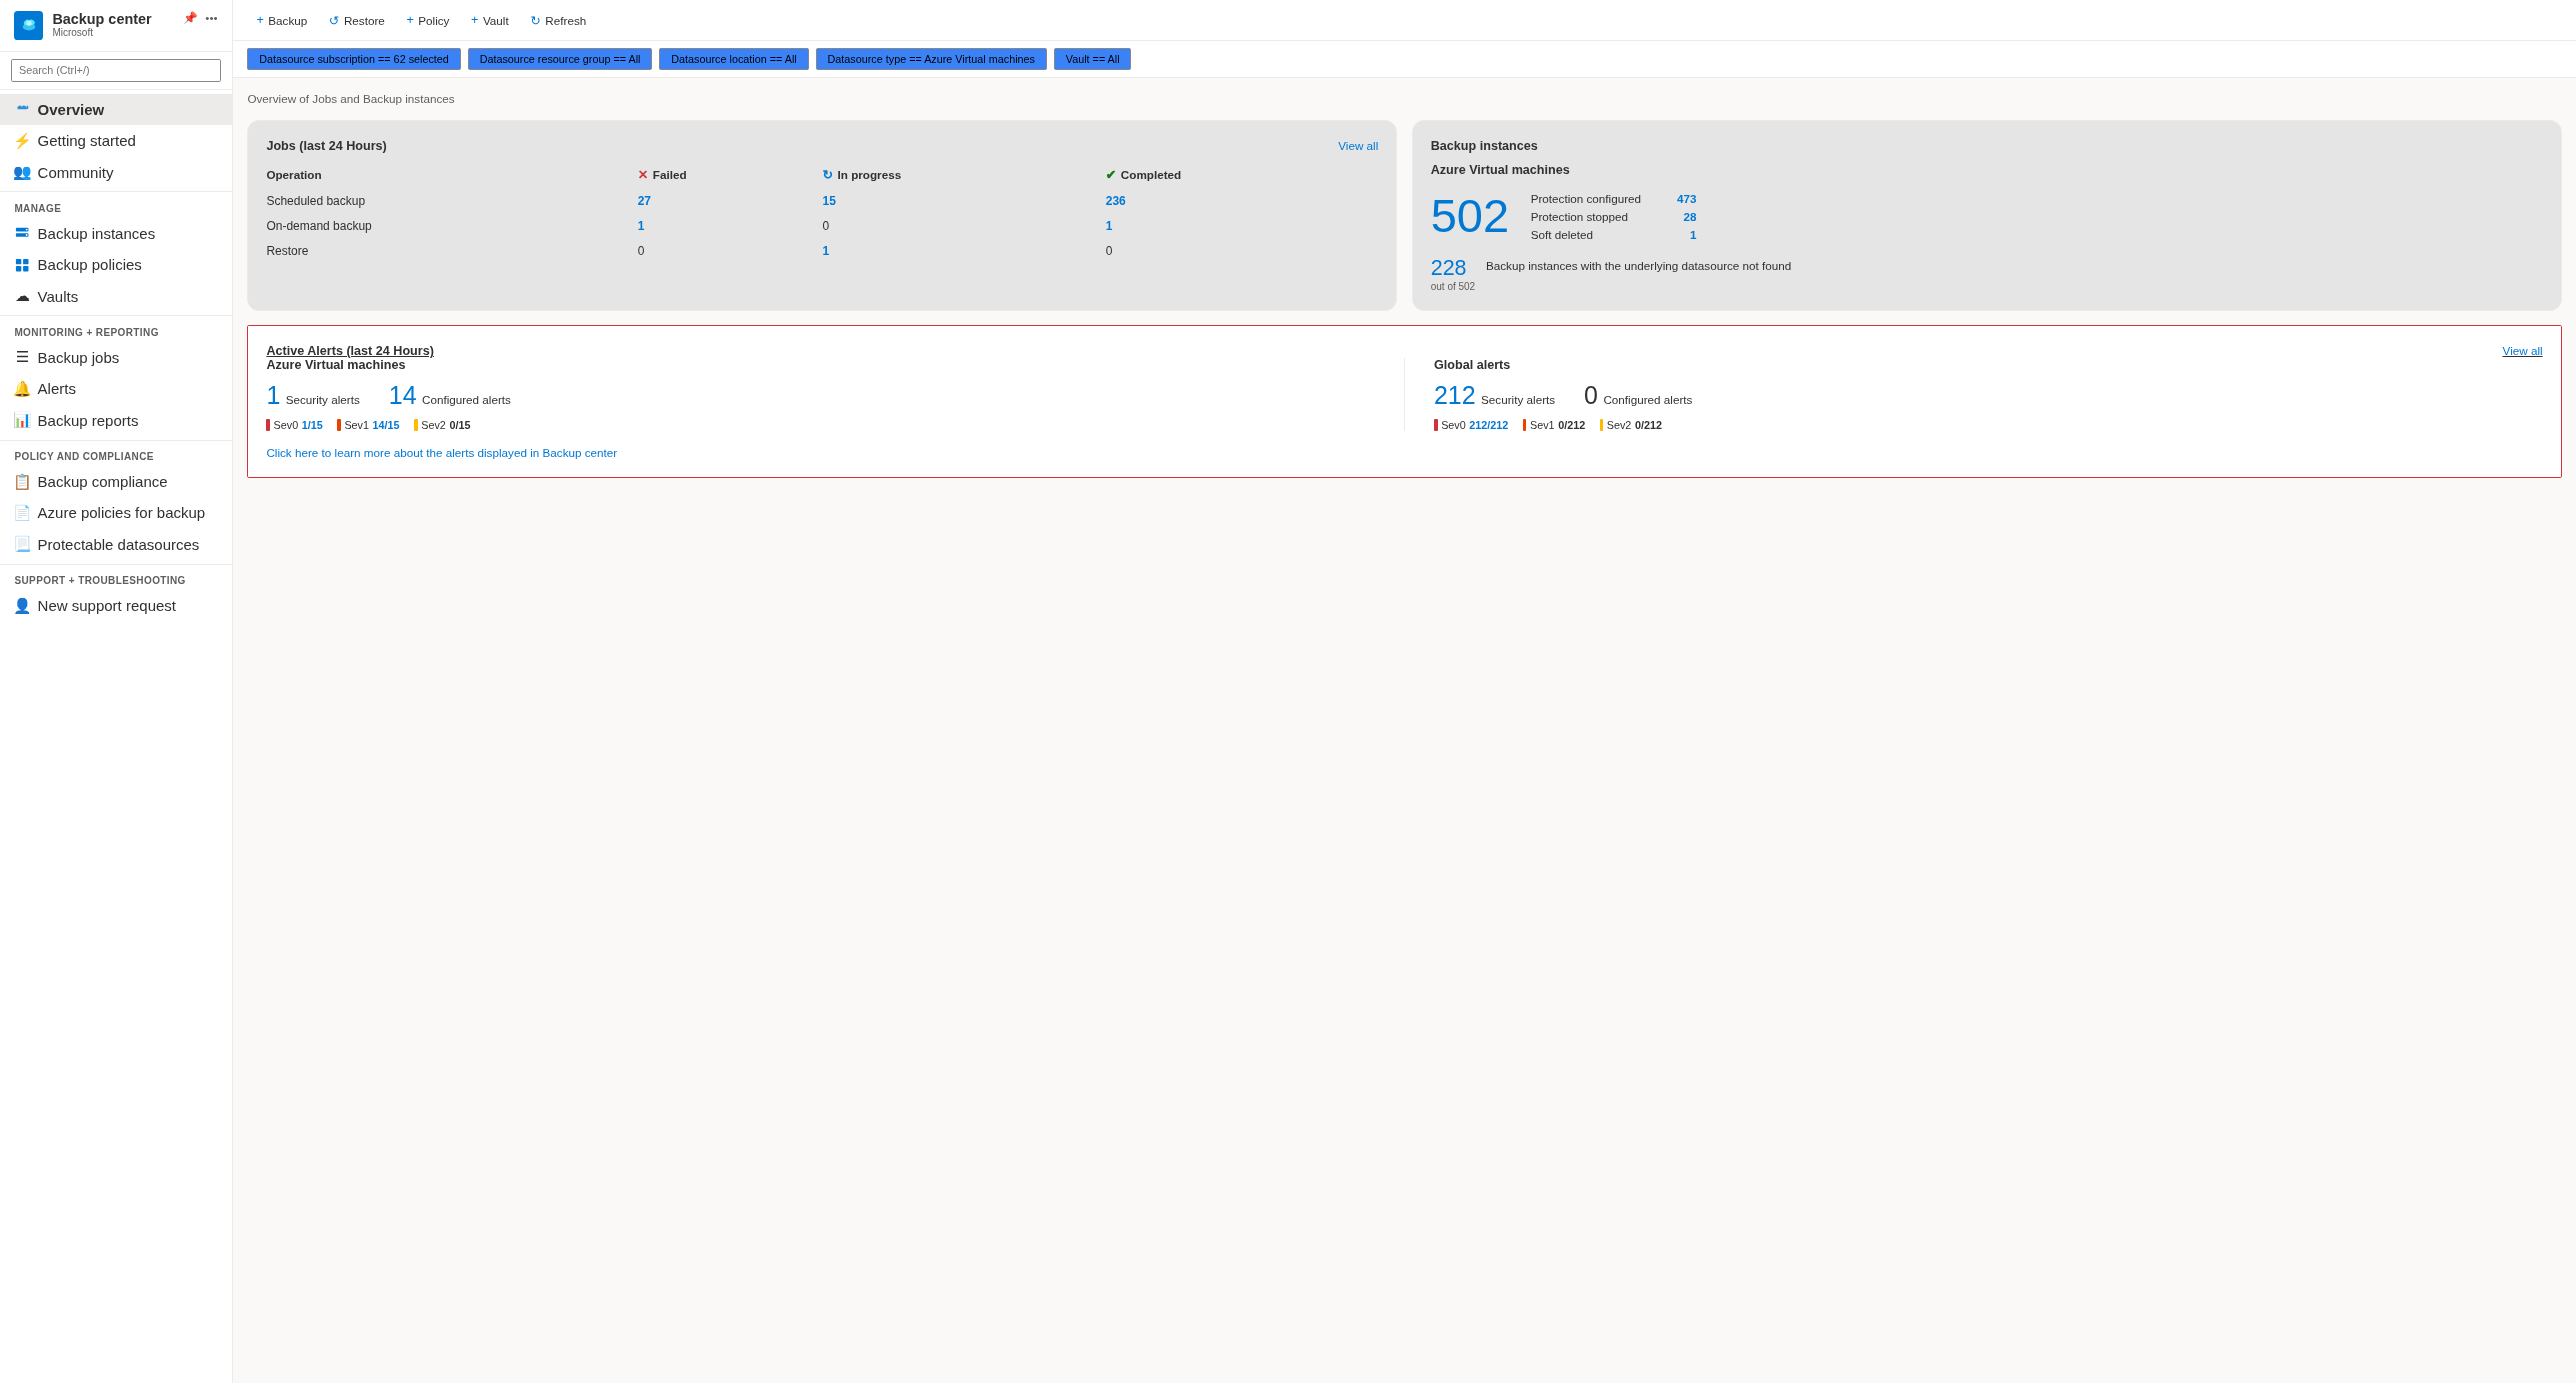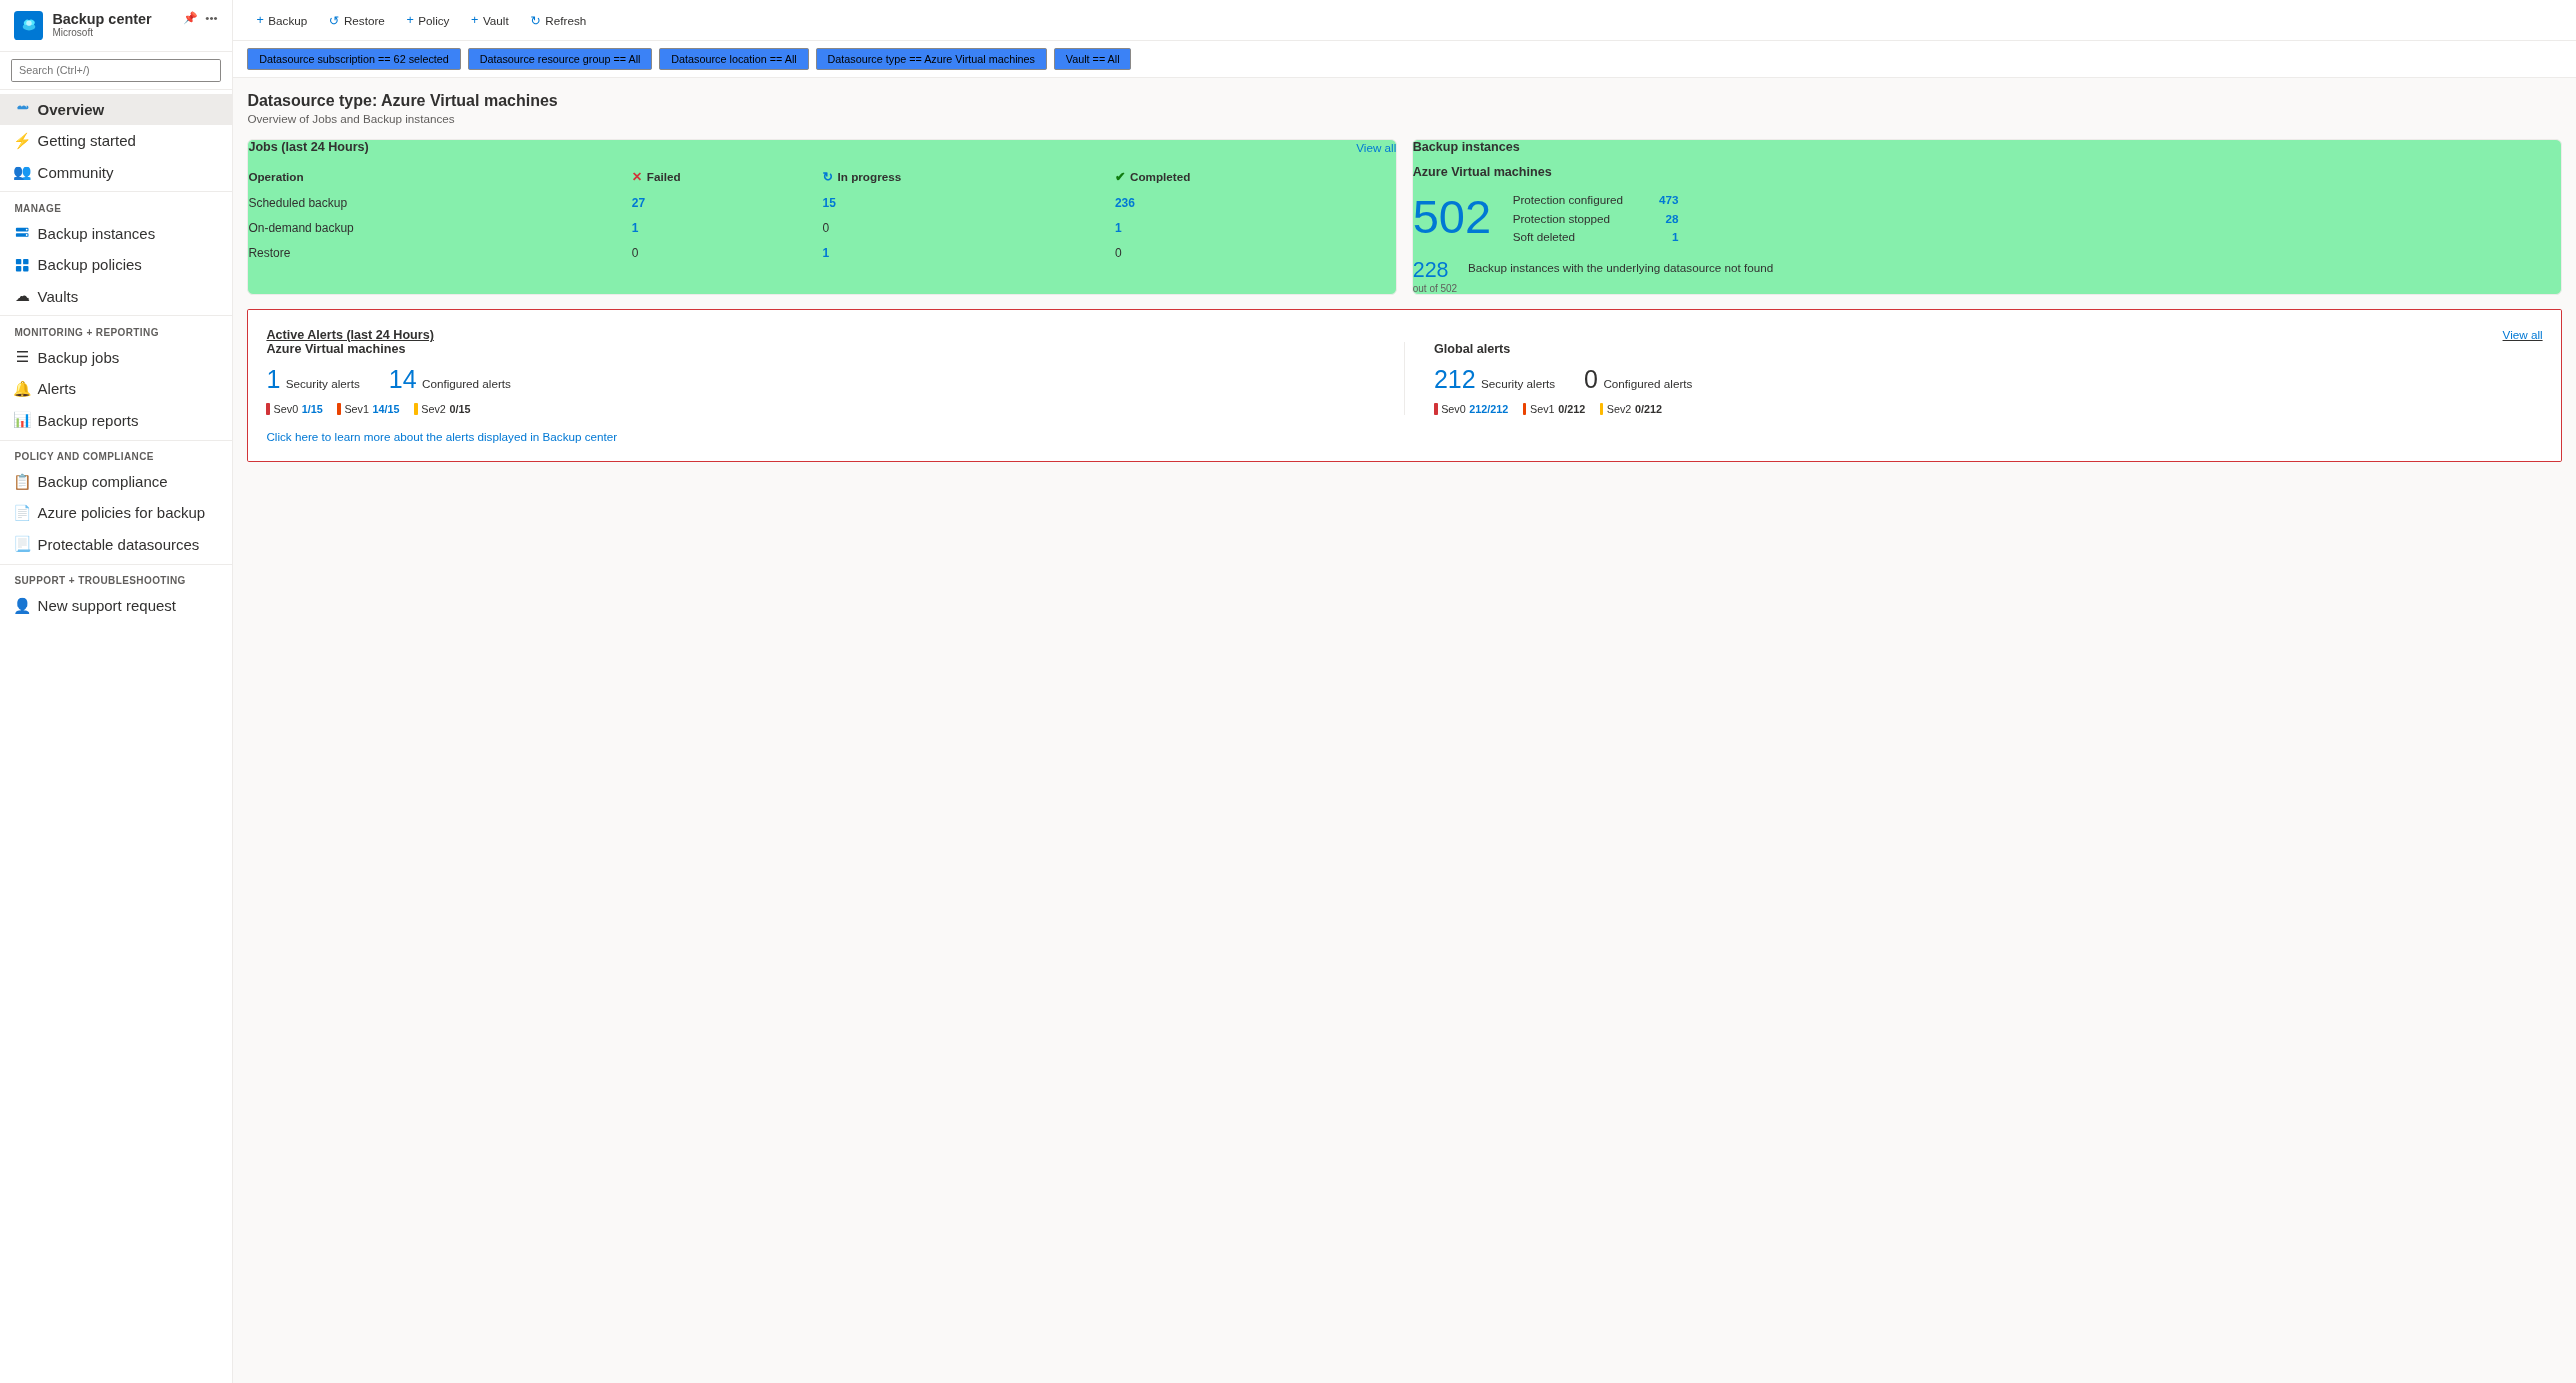--- a/index.html
+++ b/index.html
@@ -34,21 +34,21 @@
 
     
     .content { flex: 1; overflow-y: auto; padding: 14.4px; display: flex; flex-direction: column; gap: 14.4px; }
     .content-title { font-size: 16px; font-weight: 600; color: #323130; margin-bottom: 1.8px; }
     .content-subtitle { font-size: 11.7px; color: #605e5c; }
 
     
     .cards-row { display: flex; gap: 14.4px; }
 
     
-    .card { background: #86efac; border: 0.9px solid #edebe9; border-radius: 6px; padding: 0; flex: 1; }
+    .card { background: #e5e5e5; border: 0.9px solid #edebe9; border-radius: 12px; padding: 18px; flex: 1; }
     .card-title { font-size: 12.6px; font-weight: 600; color: #323130; margin-bottom: 10.8px; display: flex; justify-content: space-between; align-items: center; }
     .view-all-link { font-size: 11.7px; color: #0078d4; cursor: pointer; text-decoration: none; font-weight: 400; }
 
     
     .jobs-table { width: 100%; border-collapse: collapse; }
     .jobs-table th { text-align: left; font-weight: 600; font-size: 11.7px; color: #323130; padding: 3.6px 7.2px 7.2px 0; }
     .jobs-table td { padding: 5.4px 7.2px 5.4px 0; font-size: 12px; color: #323130; margin-left: 35px; }
     .jobs-table th:first-child, .jobs-table td:first-child { padding-left: 0; }
     .status-header { display: flex; align-items: center; gap: 4.5px; }
     .status-icon-failed { color: #d13438; font-size: 12.6px; }
@@ -229,21 +229,20 @@
   <div class="filter-bar">
     <button class="filter-chip">Datasource subscription == 62 selected</button>
     <button class="filter-chip">Datasource resource group == All</button>
     <button class="filter-chip">Datasource location == All</button>
     <button class="filter-chip">Datasource type == Azure Virtual machines</button>
     <button class="filter-chip">Vault == All</button>
   </div>
 
   <div class="content">
     <div>
-      <div class="content-title">Datasource type: Azure Virtual machines</div>
       <div class="content-subtitle">Overview of Jobs and Backup instances</div>
     </div>
 
     <div class="cards-row">
 
       <div class="card">
         <div class="card-title">
           <span>Jobs (last 24 Hours)</span>
           <a class="view-all-link">View all</a>
         </div>

